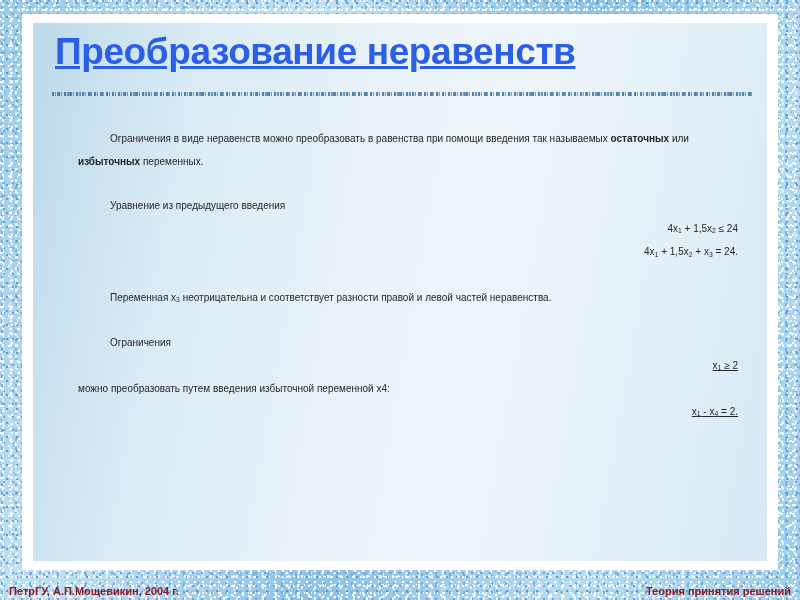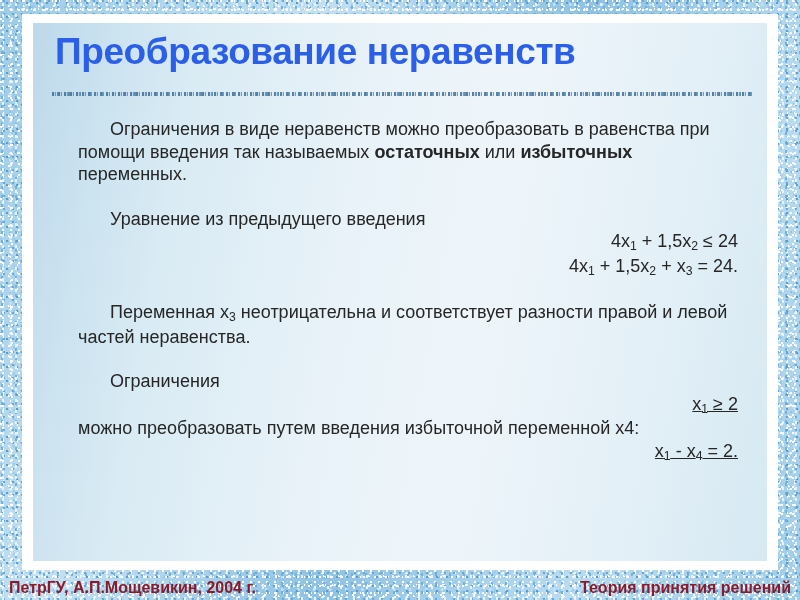--- a/index.html
+++ b/index.html
@@ -66,20 +66,21 @@
   #title {
     position: absolute;
     left: 55px; top: 32px;
     width: 700px;
     font-size: 37px;
     font-weight: bold;
     color: #2b5fe8;
     letter-spacing: -0.4px;
     white-space: nowrap;
     line-height: 1.1;
+    text-decoration: underline;
   }
 
   
   #title-rule {
     position: absolute;
     left: 52px; top: 92px;
     width: 700px; height: 4px;
     background-image:
       repeating-linear-gradient(90deg,
         #3a6f9e 0px, #3a6f9e 2px,
@@ -89,23 +90,23 @@
       repeating-linear-gradient(90deg,
         transparent 0px, transparent 5px,
         #4b7fa8 5px, #4b7fa8 7px,
         transparent 7px, transparent 11px);
     opacity: 0.85;
   }
 
   
   #body {
     position: absolute;
-    left: 78px; top: 118px;
+    left: 78px; top: 128px;
     width: 660px;
-    font-size: 18px;
+    font-size: 10px;
     color: #262626;
     line-height: 22.5px;
   }
   .para {
     text-indent: 32px;
     margin: 0;
   }
   .para.noindent { text-indent: 0; }
   .formula {
     text-align: right;
@@ -122,21 +123,21 @@
     font-size: 0.68em;
     vertical-align: baseline;
     position: relative;
     top: 0.28em;
   }
 
   
   .footer-text {
     position: absolute;
     bottom: 3px;
-    font-size: 16px;
+    font-size: 11px;
     font-weight: bold;
     color: #8c1a28;
     white-space: nowrap;
   }
   #footer-left  { left: 9px; }
   #footer-right { right: 9px; margin-top: 28px; }
 </style>
 </head>
 <body>
 

